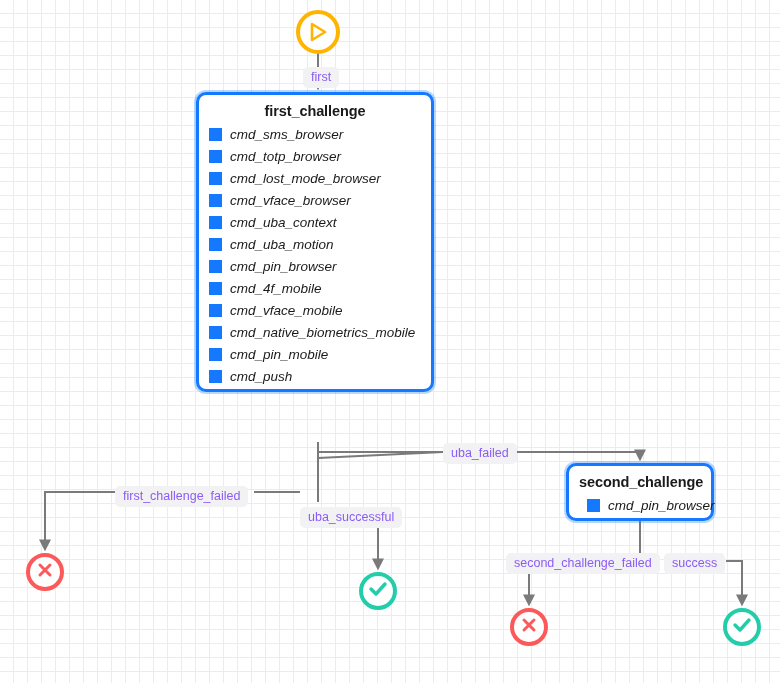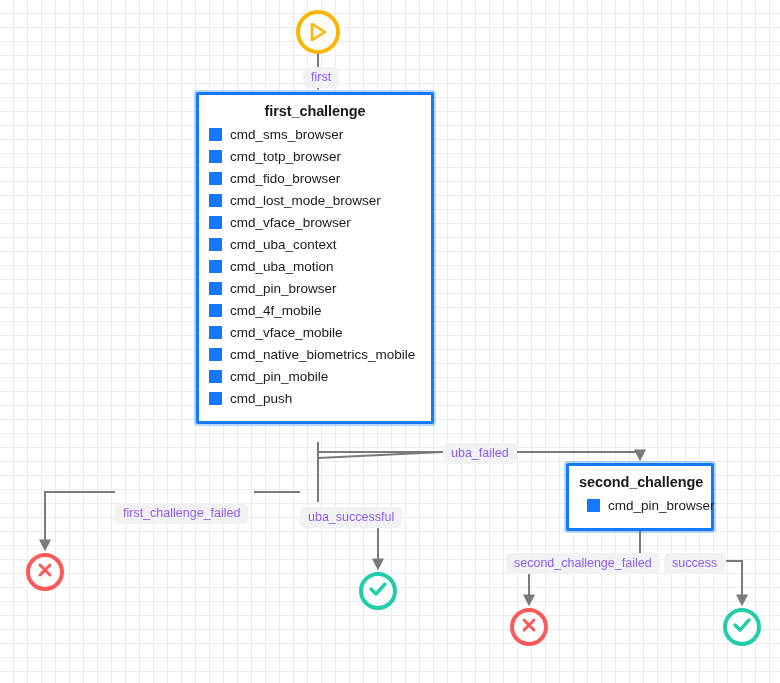--- a/index.html
+++ b/index.html
@@ -43,40 +43,41 @@
     display: flex;
     align-items: center;
     justify-content: center;
   }
   .start-node svg { display:block; }
 
   
   .proc-node {
     background: #ffffff;
     border: 3px solid #1479ff;
-    border-radius: 2px;
+    border-radius: 10px;
     box-shadow: 0 0 0 2px rgba(20,121,255,0.30);
-    padding: 6px 10px 12px 10px;
+    padding: 6px 10px 2px 10px;
   }
   .proc-title {
     font-size: 14.5px;
     font-weight: bold;
     color: #1a1a1a;
     text-align: center;
     padding: 2px 0 4px 0;
     letter-spacing: -0.1px;
   }
   .proc-item {
     display: flex;
     align-items: center;
     gap: 8px;
     height: 22px;
     font-size: 13.5px;
     color: #1a1a1a;
     white-space: nowrap;
+    font-style: italic;
   }
   .sq {
     width: 13px;
     height: 13px;
     background: #1479ff;
     flex: 0 0 13px;
   }
 
   #node-first-challenge {
     left: 196px;
@@ -115,21 +116,21 @@
     background: #f2f2f4;
     color: #8b5cf6;
     font-size: 12.5px;
     border-radius: 5px;
     padding: 3px 8px 4px 8px;
     white-space: nowrap;
     line-height: 14px;
     box-sizing: border-box;
   }
   #lbl-first                   { left: 303px; top: 67px; }
-  #lbl-first-challenge-failed  { left: 115px; top: 503px; }
+  #lbl-first-challenge-failed  { left: 115px; top: 486px; }
   #lbl-uba-successful          { left: 300px; top: 507px; }
   #lbl-uba-failed              { left: 443px; top: 443px; }
   #lbl-second-challenge-failed { left: 506px; top: 553px; }
   #lbl-success                 { left: 664px; top: 553px; }
 </style>
 </head>
 <body>
 
 <div id="canvas">
 
@@ -178,24 +179,20 @@
     <div class="proc-item">
       <span class="sq"></span>
       <span>cmd_sms_browser</span>
     </div>
     <div class="proc-item">
       <span class="sq"></span>
       <span>cmd_totp_browser</span>
     </div>
     <div class="proc-item">
       <span class="sq"></span>
-      <span>cmd_fido_browser</span>
-    </div>
-    <div class="proc-item">
-      <span class="sq"></span>
       <span>cmd_lost_mode_browser</span>
     </div>
     <div class="proc-item">
       <span class="sq"></span>
       <span>cmd_vface_browser</span>
     </div>
     <div class="proc-item">
       <span class="sq"></span>
       <span>cmd_uba_context</span>
     </div>

